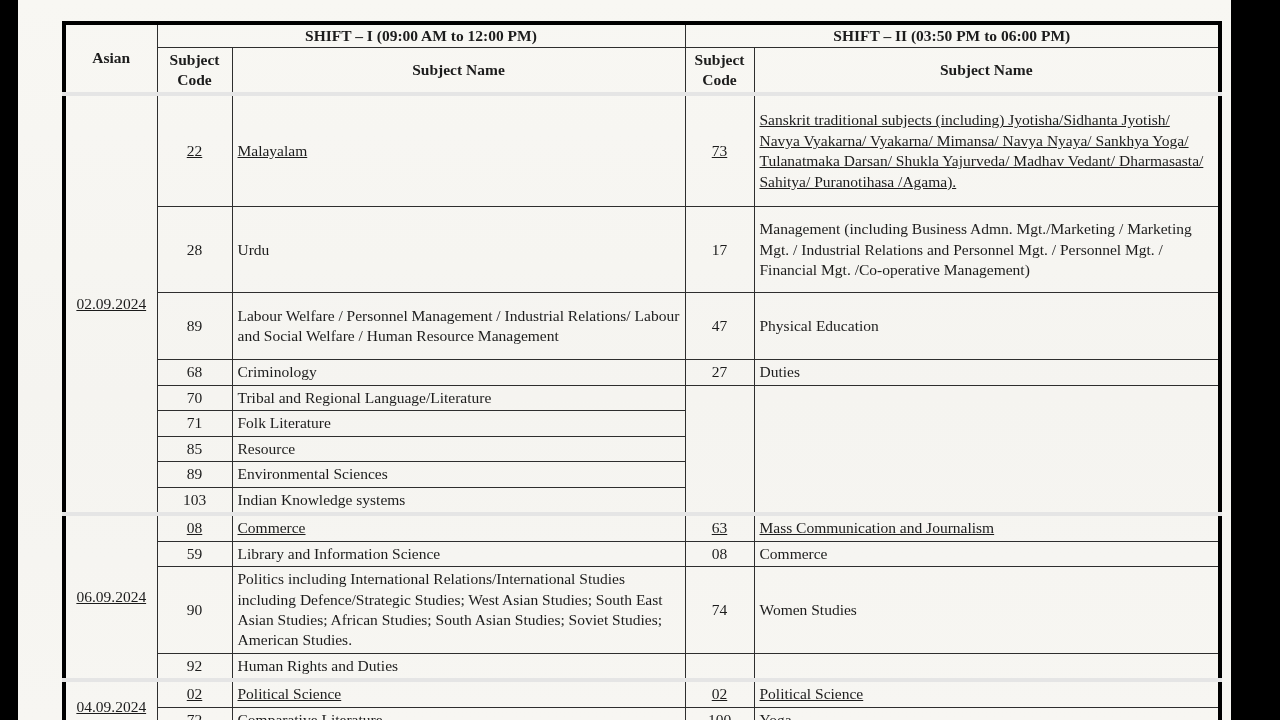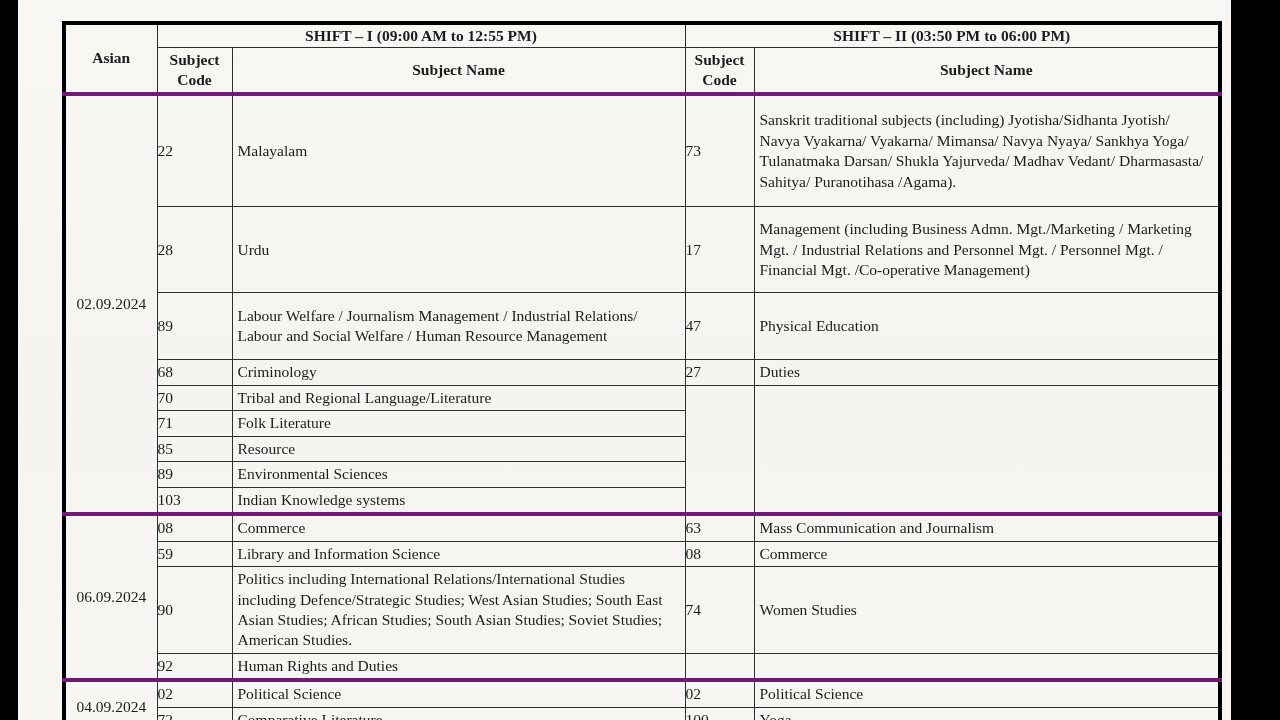--- a/index.html
+++ b/index.html
@@ -38,28 +38,30 @@
     line-height: 1.32;
     padding: 0;
     vertical-align: middle;
     overflow: hidden;
   }
   .sched {
     border: 4px solid #000000;
   }
   .sched tr.thick-top > th,
   .sched tr.thick-top > td {
-    border-top: 4px solid #701a75;
+    border-top: 4px solid #e5e5e5;
+    text-decoration: underline;
   }
   .sched th {
     font-weight: bold;
     text-align: center;
     padding: 1px 2px;
   }
   .sched td.code {
+    text-align: center;
   }
   .sched td.name {
     text-align: left;
     padding: 2px 4px 2px 5px;
   }
   .sched td.date-cell {
     text-align: center;
   }
 </style>
 </head>
@@ -72,21 +74,21 @@
     <col style="width:93px">
     <col style="width:75px">
     <col style="width:453px">
     <col style="width:69px">
     <col style="width:466px">
   </colgroup>
 
   <tbody>
       <tr style="height:22px">
     <th rowspan="2">Asian</th>
-    <th colspan="2">SHIFT – I (09:00 AM to 12:55 PM)</th>
+    <th colspan="2">SHIFT – I (09:00 AM to 12:00 PM)</th>
     <th colspan="2">SHIFT – II (03:50 PM to 06:00 PM)</th>
   </tr>
   <tr style="height:46px">
     <th>Subject Code</th>
     <th>Subject Name</th>
     <th>Subject Code</th>
     <th>Subject Name</th>
   </tr>
 
   <tr class="thick-top" style="height:113px">
@@ -97,21 +99,21 @@
     <td class="name">Sanskrit traditional subjects (including) Jyotisha/Sidhanta Jyotish/ Navya Vyakarna/ Vyakarna/ Mimansa/ Navya Nyaya/ Sankhya Yoga/ Tulanatmaka Darsan/ Shukla Yajurveda/ Madhav Vedant/ Dharmasasta/ Sahitya/ Puranotihasa /Agama).</td>
   </tr>
   <tr style="height:86px">
     <td class="code">28</td>
     <td class="name">Urdu</td>
     <td class="code">17</td>
     <td class="name">Management (including Business Admn. Mgt./Marketing / Marketing Mgt. / Industrial Relations and Personnel Mgt. / Personnel Mgt. / Financial Mgt. /Co-operative Management)</td>
   </tr>
   <tr style="height:67px">
     <td class="code">89</td>
-    <td class="name">Labour Welfare / Journalism Management / Industrial Relations/ Labour and Social Welfare / Human Resource Management</td>
+    <td class="name">Labour Welfare / Personnel Management / Industrial Relations/ Labour and Social Welfare / Human Resource Management</td>
     <td class="code">47</td>
     <td class="name">Physical Education</td>
   </tr>
   <tr style="height:23px">
     <td class="code">68</td>
     <td class="name">Criminology</td>
     <td class="code">27</td>
     <td class="name">Duties</td>
   </tr>
   <tr style="height:23px">

